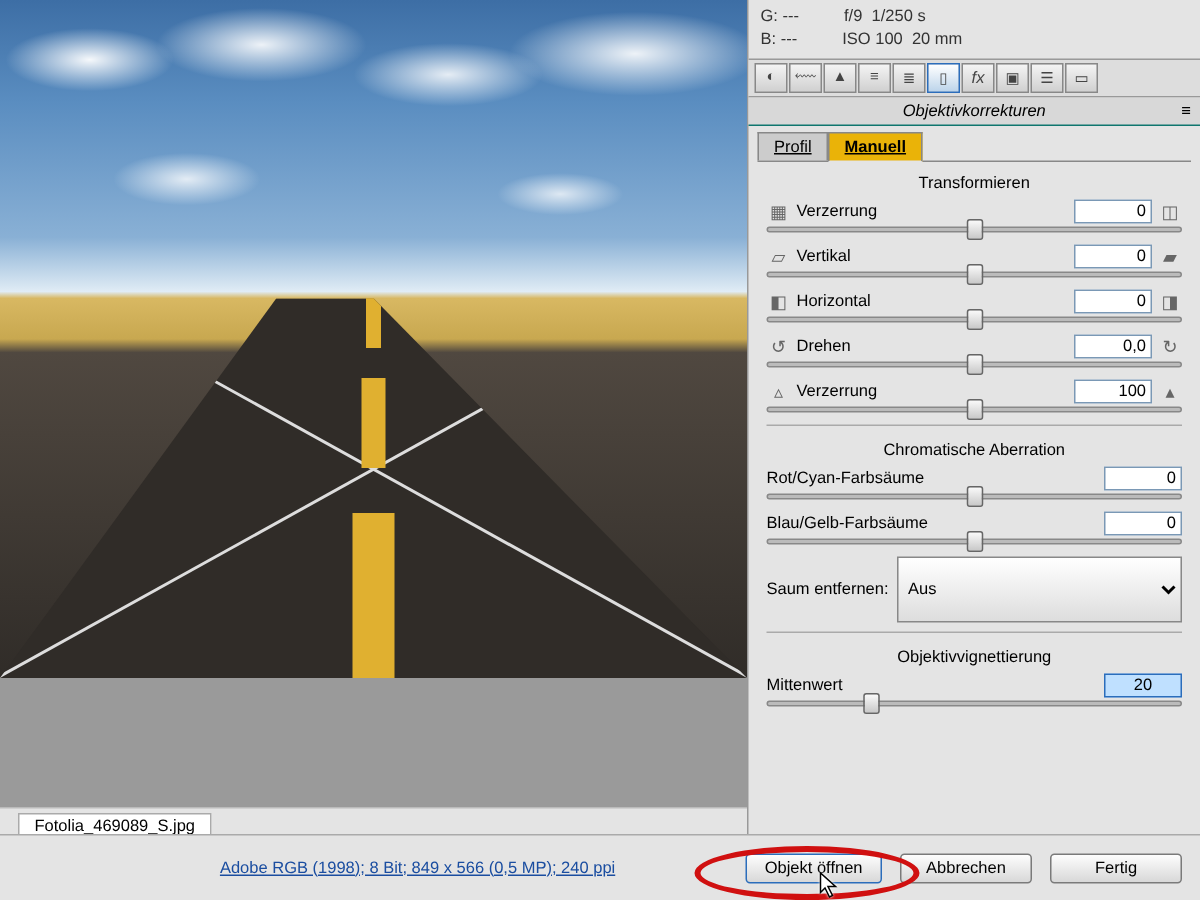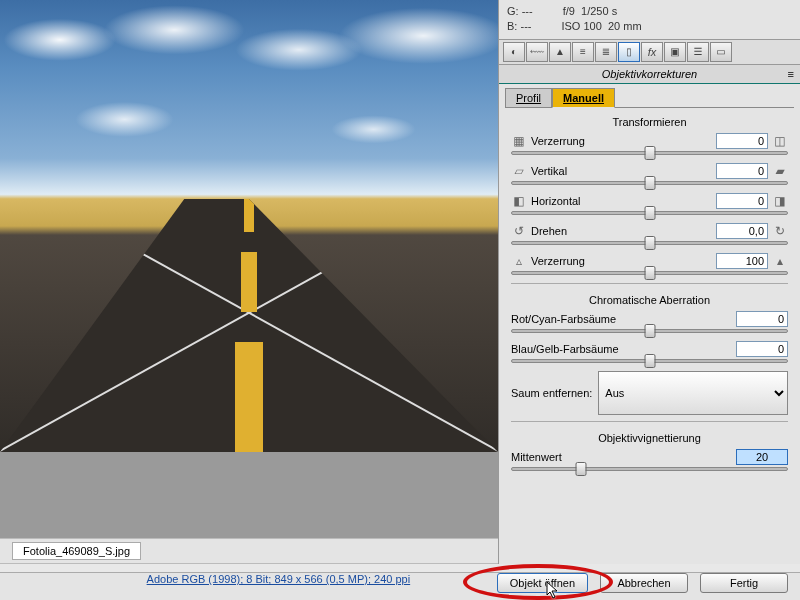--- a/index.html
+++ b/index.html
@@ -41,21 +41,21 @@
 .ctrl-label { flex:1; }
 .ctrl-icon { width:16px; height:16px; display:flex; align-items:center; justify-content:center; color:#666; font-size:12px;}
 .ctrl-input { width:52px; text-align:right; padding:1px 3px; border:1px solid #7a98b5; background:#fff; font-size:11px;}
 .ctrl-input.hl { background:#bfe0ff; border:1px solid #2b6dbb;text-align:center;}
 .slider-wrap { display:flex; align-items:center; gap:4px; margin-top:2px;}
 .slider { flex:1; height:4px; background:#bbb; border:1px solid #888; border-radius:2px; position:relative;}
 .thumb { position:absolute; width:11px; height:14px; background:linear-gradient(#fafafa,#c8c8c8); border:1px solid #666; border-radius:2px; top:-6px; transform:translateX(-50%);}
 .divider { border-top:1px solid #aaa; margin:6px 0;}
 .select-row{display:flex;align-items:center;gap:6px;margin:6px 0;justify-content:flex-end;}
 select{flex:1;border:1px solid #888;background:linear-gradient(#fff,#ddd);padding:14px 2px;font-size:11px;}
-.footer { position:absolute; bottom:0; left:0; right:0; height:28px; border-top:1px solid #aaa; background:#e4e4e4; display:flex; align-items:flex-start; padding:0 12px; gap:12px;}
+.footer { position:absolute; bottom:0; left:0; right:0; height:44px; border-top:1px solid #aaa; background:#e4e4e4; display:flex; align-items:center; padding:0 12px; gap:12px;}
 .profile-link { color:#1a4da0; text-decoration:underline; flex:1; text-align:center; margin-left:60px;}
 .btn { min-width:88px; padding:3px 12px; border:1px solid #7a7a7a; background:linear-gradient(#fdfdfd,#d8d8d8); border-radius:3px; font-size:11px;}
 .btn.primary{border:1px solid #2b6dbb;box-shadow:0 0 0 6px rgba(220,20,20,0.0);}
 .highlight-ring{position:absolute;border:4px solid #d01010;border-radius:50%/50%;width:150px;height:36px;pointer-events:none;}
 .cursor{position:absolute;width:14px;height:18px;pointer-events:none;}
 .cursor svg{filter:drop-shadow(0 0 1px #fff);}
 </style>
 </head>
 <body>
 

